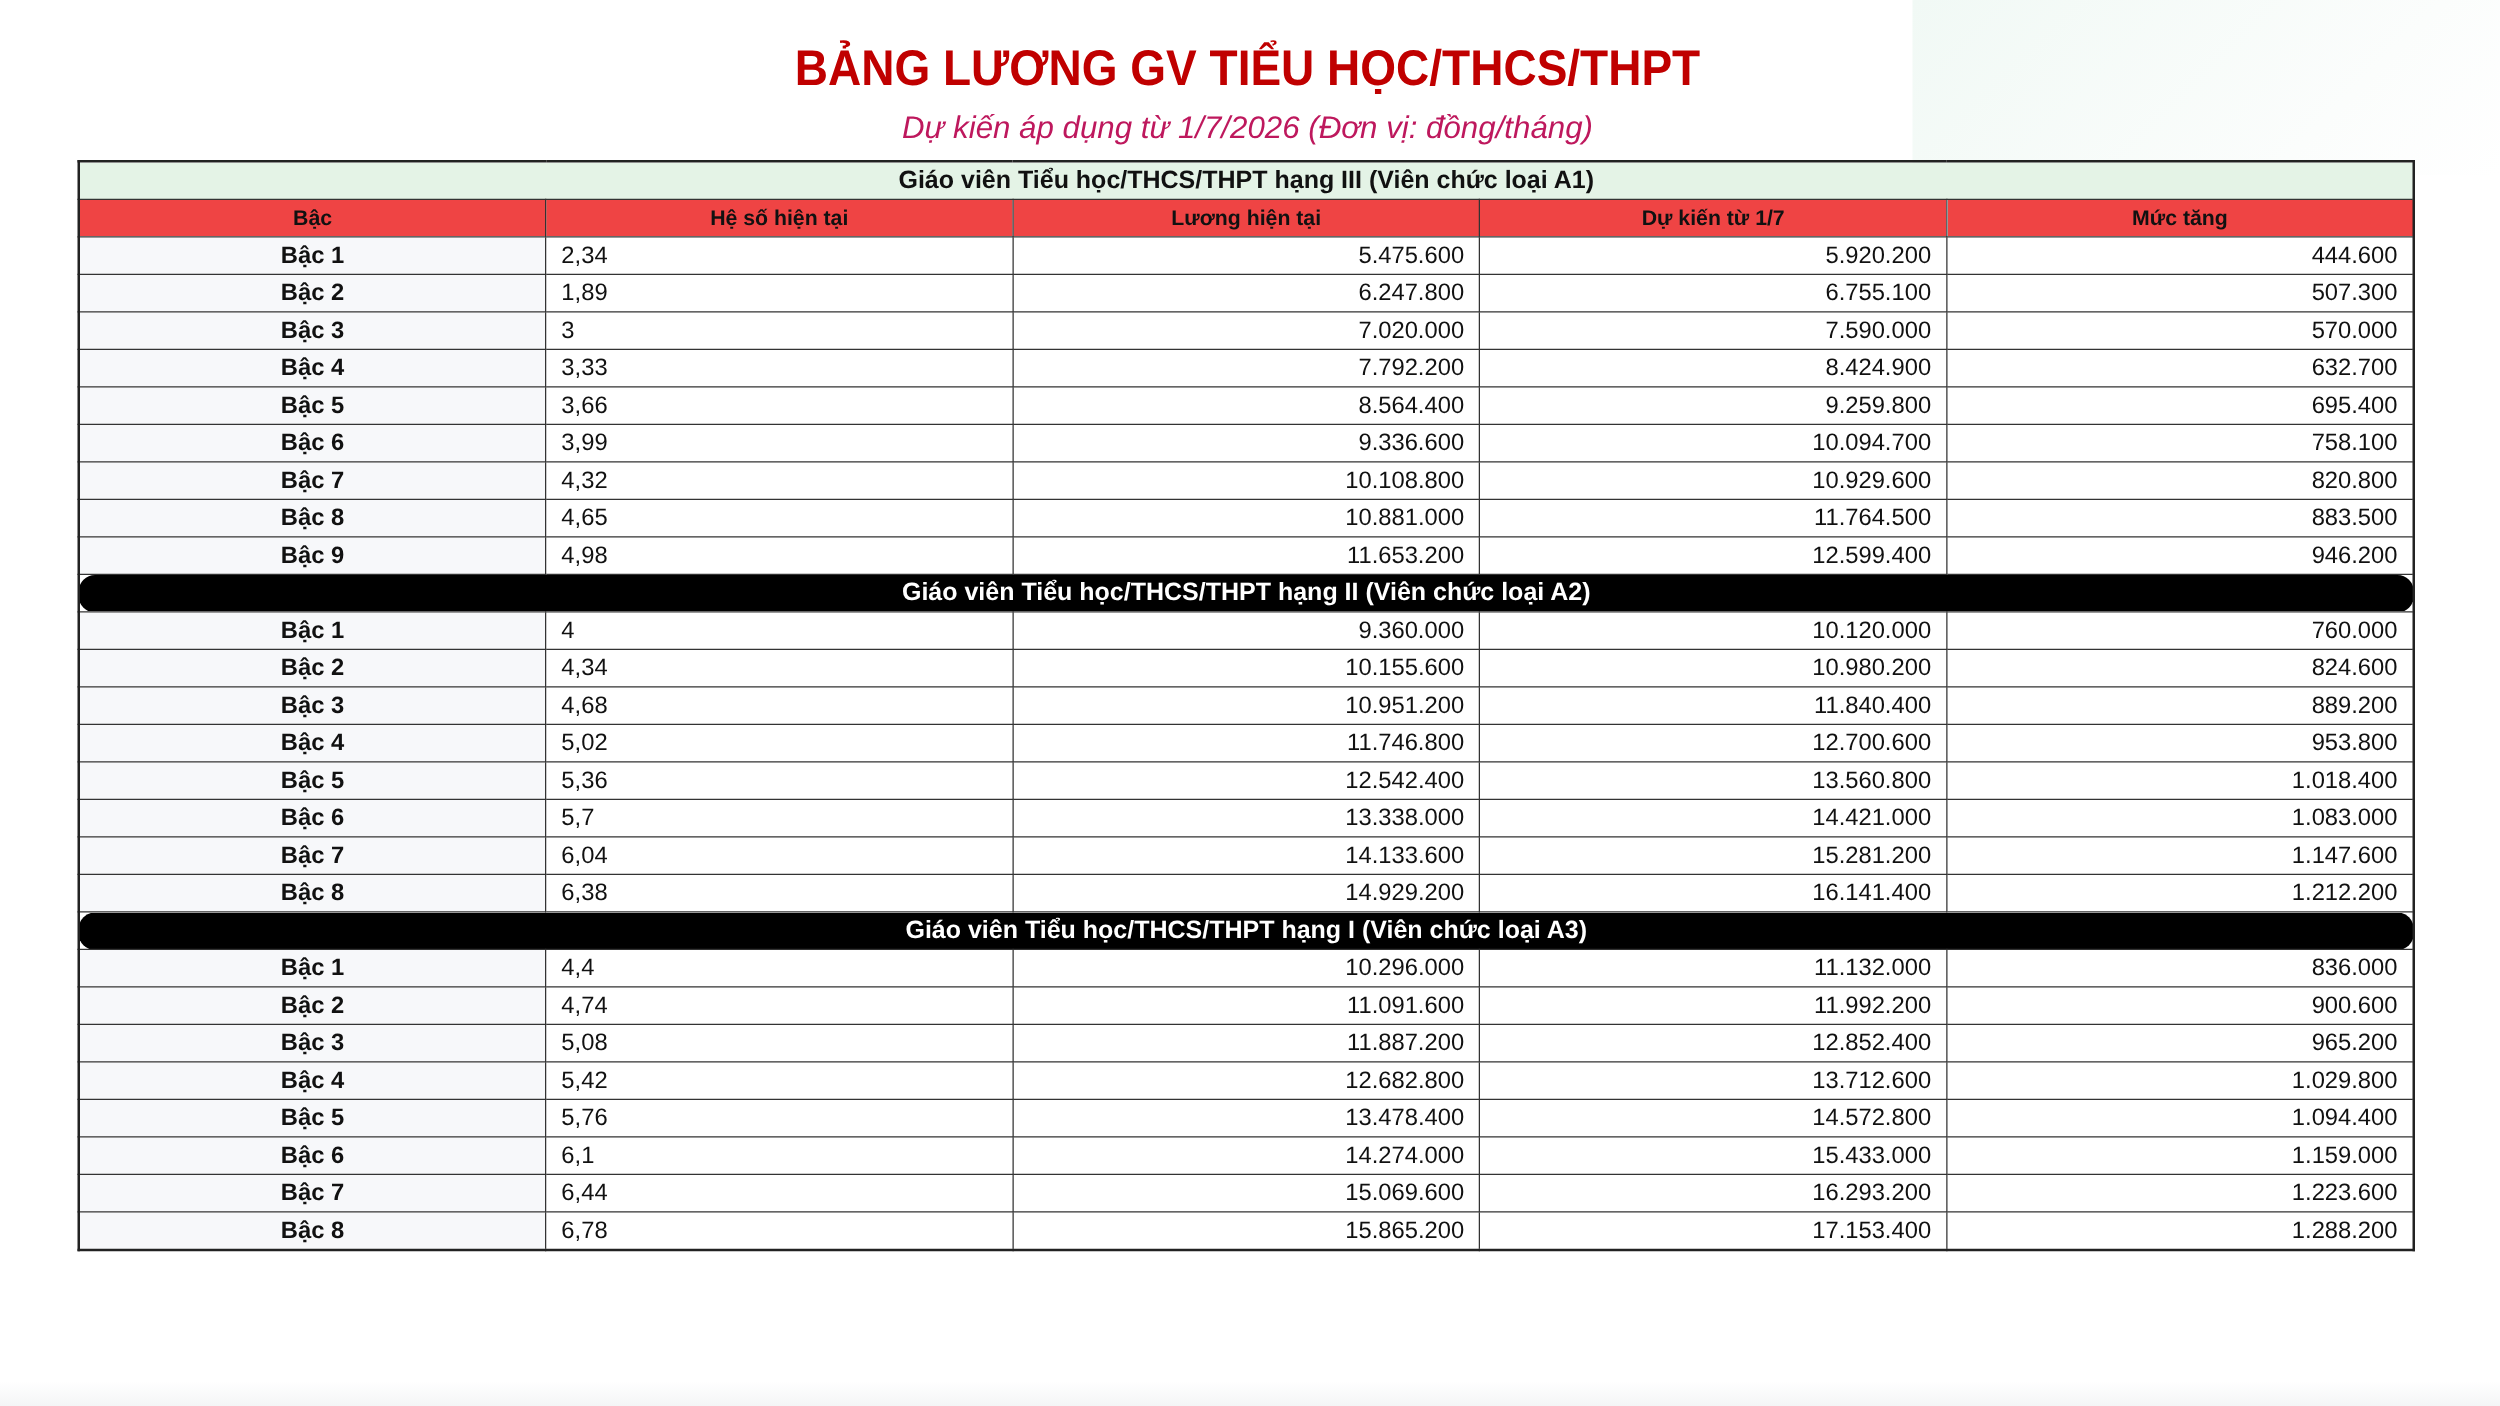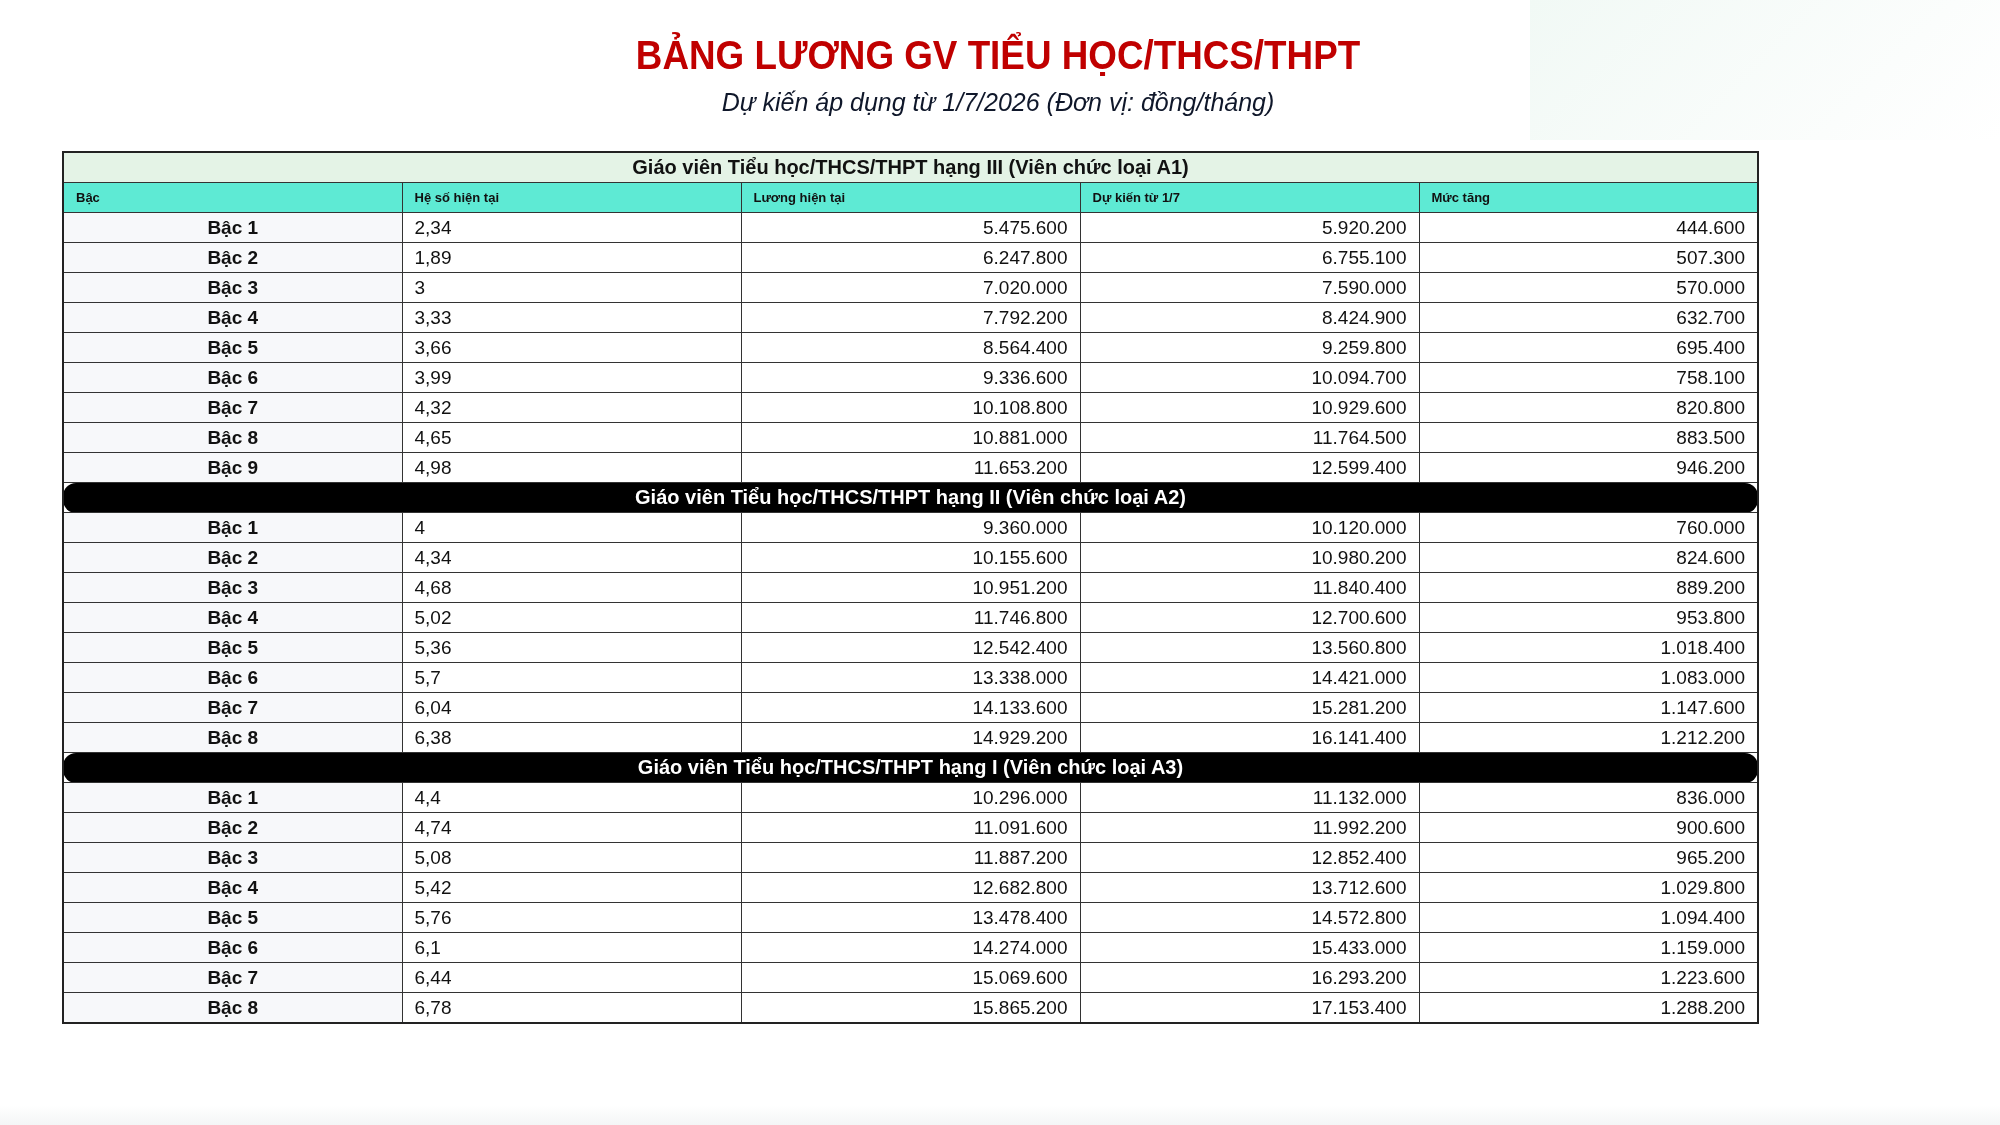--- a/index.html
+++ b/index.html
@@ -18,40 +18,40 @@
     background: linear-gradient(#ffffff, #f4f5f6);
   }
   .header { position: absolute; left: 0; top: 0; width: 1996px; text-align: center; }
   .title {
     margin: 0; padding-top: 30px;
     font-size: 40px; font-weight: bold; color: #c00000;
     letter-spacing: 0px; line-height: 50px;
     transform: scaleX(0.92);
   }
   .subtitle {
-    margin-top: 6px; font-size: 25px; font-style: italic; color: #0f172a; line-height: 32px;
+    margin-top: 6px; font-size: 25px; font-style: italic; color: #be185d; line-height: 32px;
   }
   table.salary {
-    position: absolute; left: 62px; top: 151px; width: 1697px;
+    position: absolute; left: 62px; top: 128px; width: 1870px;
     border-collapse: collapse; table-layout: fixed;
     font-size: 19px; color: #111;
     border: 2px solid #222;
   }
   table.salary col { width: 20%; }
   table.salary td, table.salary th {
     border: 1.5px solid #333;
     height: 29px; padding: 0 12px; line-height: 29px;
     white-space: nowrap; overflow: hidden;
   }
   .section-title td {
     text-align: center; font-weight: bold; font-size: 20px; height: 32px; line-height: 32px;
   }
   .section-title.green td { background: #e4f3e6; color: #111; }
   .section-title.black td { background: #000000; color: #ffffff; border-radius: 13px; }
-  .col-head th { background: #5eead4; font-weight: bold; text-align: left; font-size: 13px; }
+  .col-head th { background: #ef4444; font-weight: bold; text-align: center; font-size: 17px; }
   td.bac { text-align: center; font-weight: bold; background: #f7f8fa; }
   td.heso { text-align: left; background: #fff; }
   td.num { text-align: right; background: #fff; }
 </style>
 </head>
 <body>
 
 <div class="bg-tint"></div>
 <div class="bottom-shade"></div>
 

